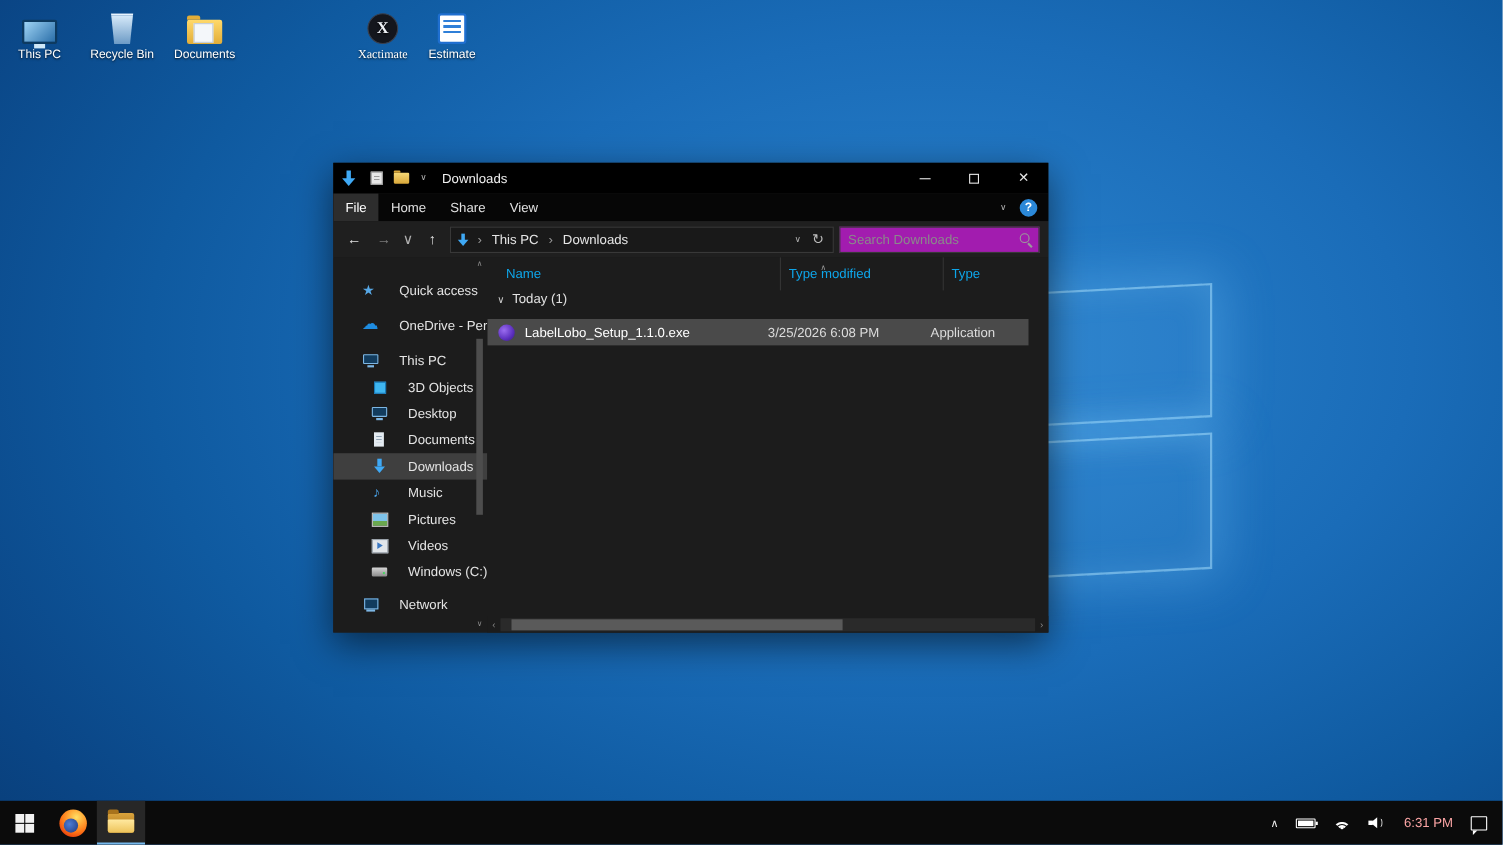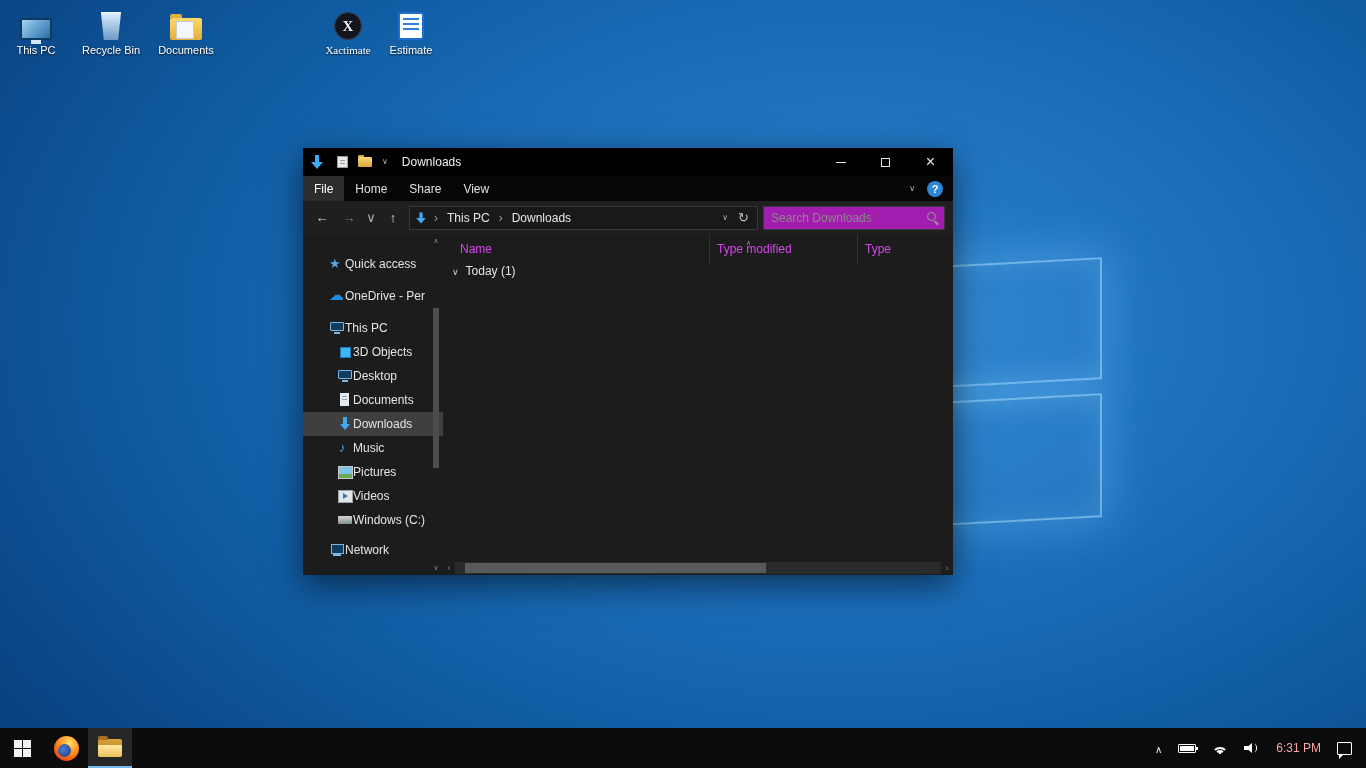--- a/index.html
+++ b/index.html
@@ -85,21 +85,21 @@
   .search-box input { flex:1; background:transparent; border:none; outline:none; color:#bdbdbd; font-size:12px; font-family:"Liberation Sans", sans-serif; }
   .search-box input::placeholder { color:#8a8a8a; }
   .mag { width:13px; height:13px; position:relative; flex:none; }
   .mag::before { content:""; position:absolute; left:1px; top:1px; width:7px; height:7px; border:1.5px solid #9a9a9a; border-radius:50%; }
   .mag::after { content:""; position:absolute; right:0; bottom:1px; width:5px; height:1.5px; background:#9a9a9a; transform:rotate(45deg); }
 
   .main { flex:1; min-height:0; display:flex; background:#1c1c1c; }
 
   
   .nav-pane { width:140px; flex:none; position:relative; overflow:hidden; padding-top:18px; }
-  .nav-item { height:24px; display:flex; align-items:center; gap:0; padding-left:26px; padding-right:14px;
+  .nav-item { height:24px; display:flex; align-items:center; gap:18px; padding-left:26px; padding-right:14px;
     white-space:nowrap; overflow:hidden; color:#e4e4e4; }
   .nav-item.child { padding-left:34px; }
   .nav-item.gap-top { margin-top:8px; }
   .nav-item.gap-top-sm { margin-top:6px; }
   .nav-item.selected { background:#3f3f3f; }
   .ic { width:16px; height:14px; flex:none; position:relative; display:inline-block; }
   .ic-star::before { content:"\2605"; color:#57a8e6; font-size:13px; line-height:14px; position:absolute; left:0; top:0; }
   .ic-cloud::before { content:"\2601"; color:#1e8ce0; font-size:15px; line-height:14px; position:absolute; left:0; top:-1px; }
   .ic-monitor::before { content:""; position:absolute; left:1px; right:1px; top:1px; bottom:4px; border:1.5px solid #7cb6e4; background:#123c5e; border-radius:1px; }
   .ic-monitor::after { content:""; position:absolute; left:5px; right:5px; bottom:1px; height:2px; background:#7cb6e4; }
@@ -119,21 +119,21 @@
   .ic-drive::after { content:""; position:absolute; right:3px; top:7px; width:2px; height:2px; background:#3fda5a; border-radius:50%; }
   .ic-network::before { content:""; position:absolute; left:2px; top:1px; width:11px; height:8px; border:1.5px solid #7cb6e4; background:#123c5e; }
   .ic-network::after { content:""; position:absolute; left:4px; right:4px; bottom:1px; height:2px; background:#7cb6e4; }
   .nav-scroll { position:absolute; right:2px; top:2px; bottom:2px; width:10px; display:flex; flex-direction:column; align-items:center; }
   .nav-scroll .arr { font-size:7px; color:#8a8a8a; height:10px; line-height:10px; }
   .nav-scroll .track { flex:1; width:8px; position:relative; }
   .nav-scroll .thumb { position:absolute; left:1px; width:6px; top:62px; height:160px; background:#4d4d4d; }
 
   
   .file-area { flex:1; display:flex; flex-direction:column; position:relative; min-width:0; }
-  .cols { height:30px; display:flex; align-items:center; color:#d946ef; flex:none; }
+  .cols { height:30px; display:flex; align-items:center; color:#0ea5e9; flex:none; }
   .col { height:100%; display:flex; align-items:center; position:relative; }
   .col-name { flex:1; padding-left:17px; }
   .col-date { width:148px; padding-left:7px; border-left:1px solid #333; }
   .col-type { width:96px; padding-left:7px; border-left:1px solid #333; }
   .sort-ind { position:absolute; top:0; left:36px; }
   .sort-ind::before { content:"\2227"; font-size:7px; color:#9a9a9a; }
   .rows { flex:1; overflow:hidden; }
   .group-row { height:26px; display:flex; align-items:flex-start; gap:7px; padding-left:9px; color:#e2e2e2; }
   .group-chev::before { content:"\2228"; font-size:9px; color:#cfcfcf; }
   .file-row { height:24px; display:flex; align-items:center; background:#4a4a4a; margin-right:18px; color:#fff; }
@@ -353,20 +353,26 @@
         </span>
         <span class="col col-type">
             <span>Type</span>
           </span>
       </div>
       <div class="rows">
         <div class="group-row">
           <span class="group-chev"></span>
           <span>Today (1)</span>
         </div>
+        <div class="file-row">
+          <span class="exe-icon"></span>
+          <span class="cell-name">LabelLobo_Setup_1.1.0.exe</span>
+          <span class="cell-date">3/25/2026 6:08 PM</span>
+          <span class="cell-type">Application</span>
+        </div>
       </div>
       <div class="hscroll">
         <span class="hs-arr left"></span>
         <span class="hs-track">
             <span class="hs-thumb"></span>
           </span>
         <span class="hs-arr right"></span>
       </div>
     </div>
 

